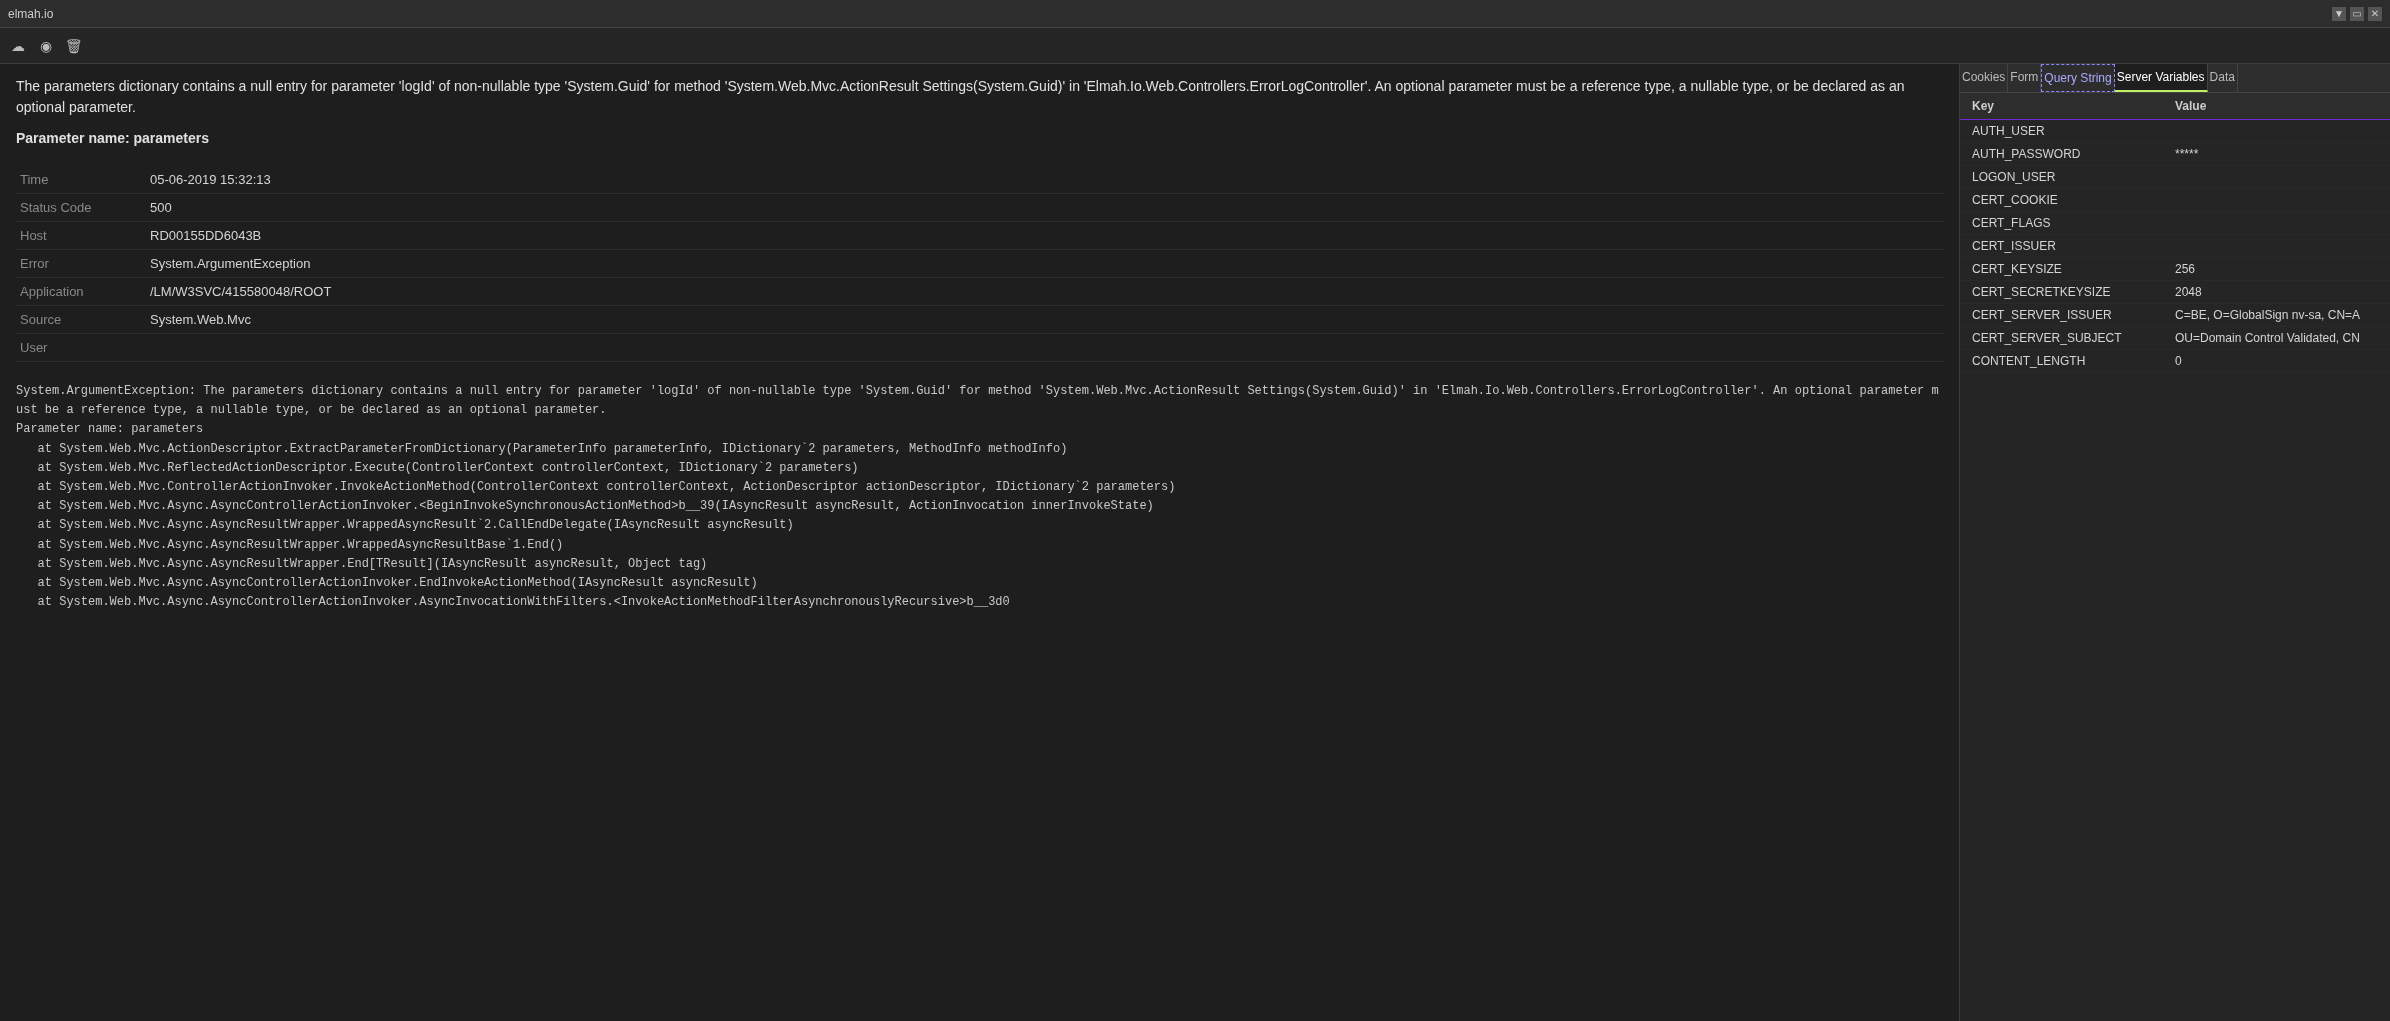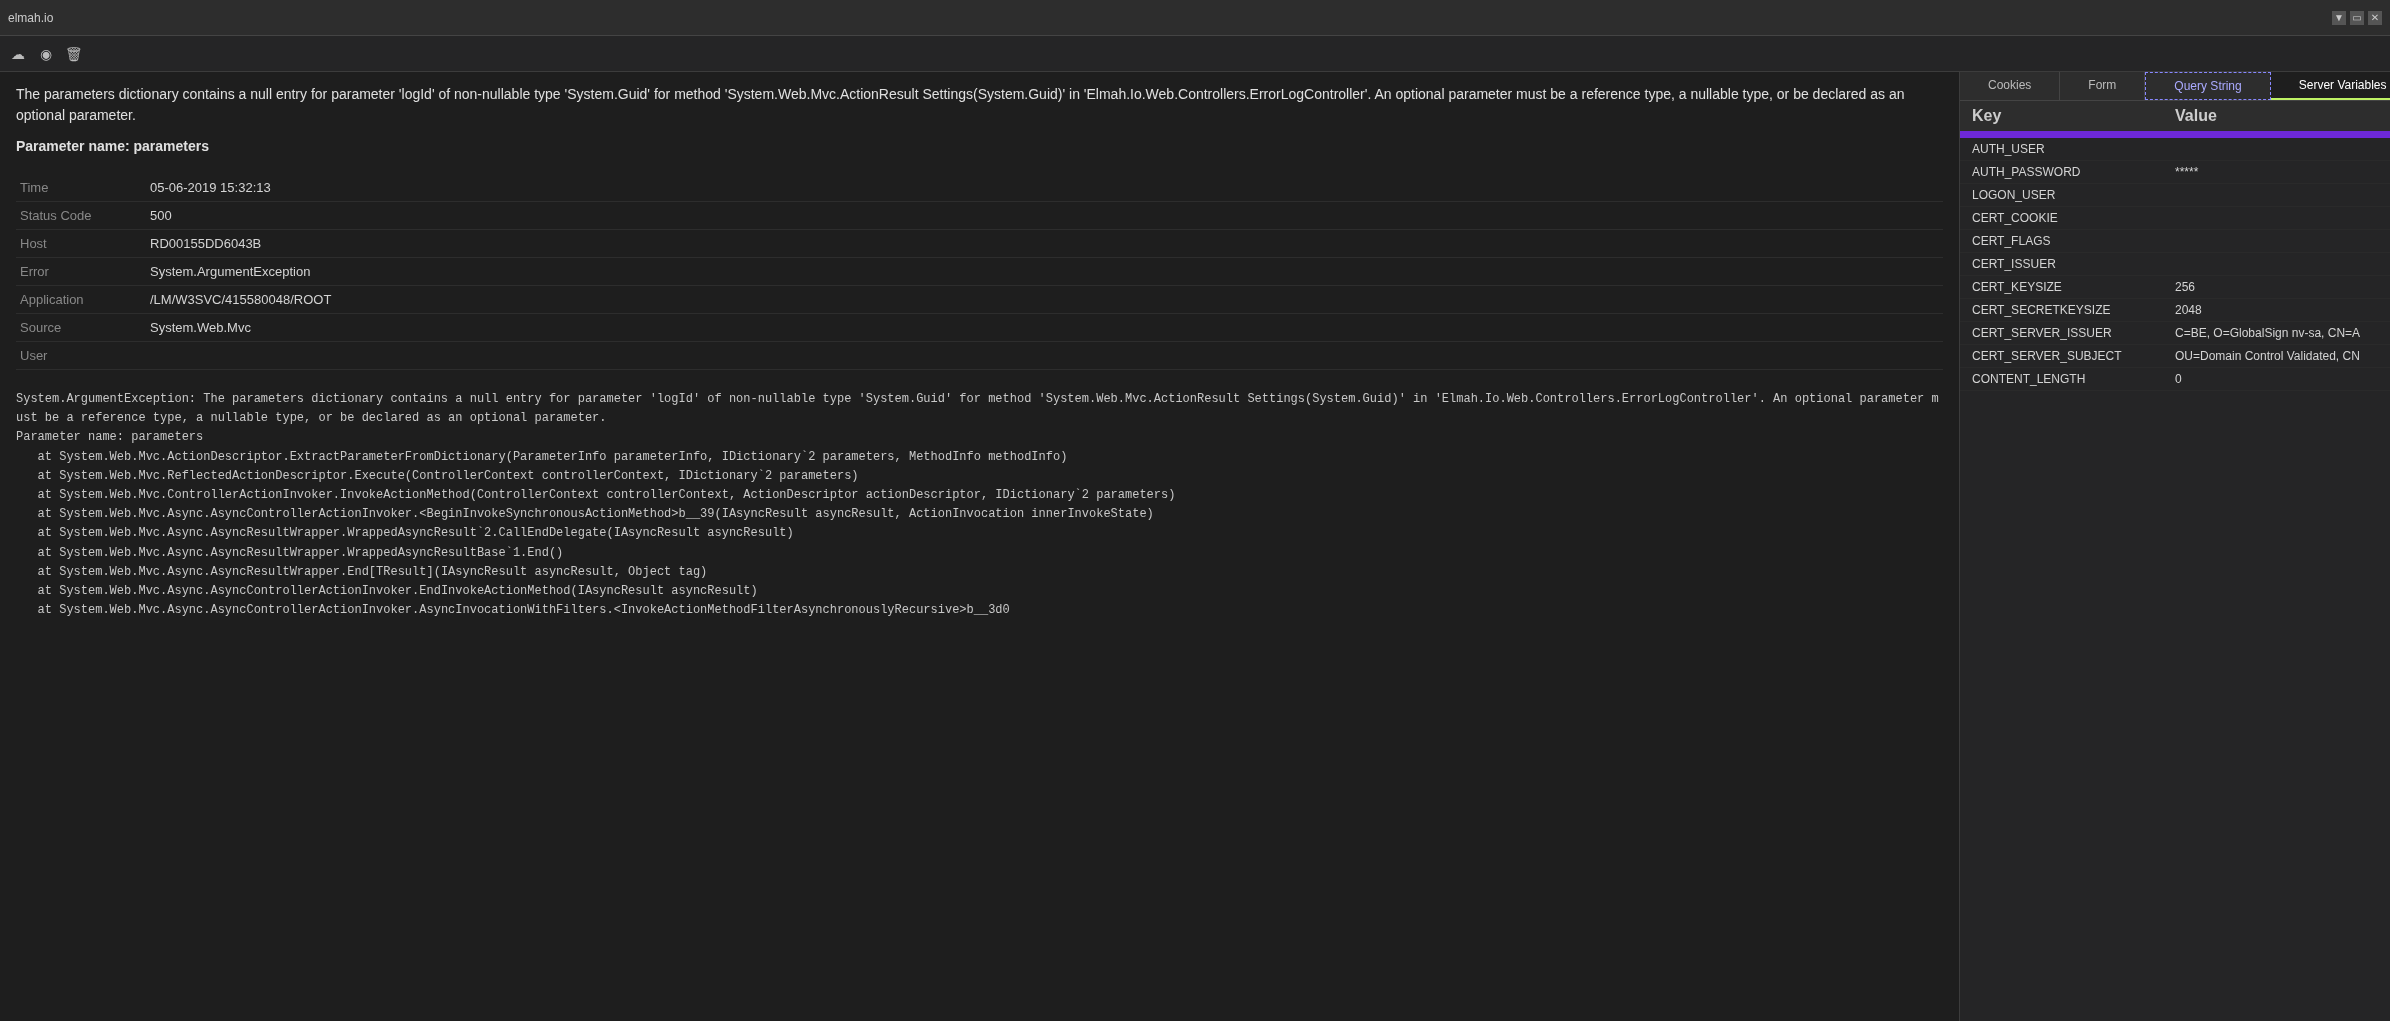--- a/index.html
+++ b/index.html
@@ -10,21 +10,21 @@
       font-size: 13px;
       height: 1021px;
       overflow: hidden;
       display: flex;
       flex-direction: column;
     }
 
     
     #title-bar {
       background: #2d2d2d;
-      height: 36px;
+      height: 28px;
       display: flex;
       align-items: center;
       padding: 0 8px;
       border-bottom: 1px solid #444;
       flex-shrink: 0;
     }
     #title-bar-text {
       color: #ccc;
       font-size: 12px;
       flex: 1;
@@ -140,21 +140,21 @@
     }
 
     
     #tabs {
       display: flex;
       background: #2d2d2d;
       border-bottom: 1px solid #444;
       flex-shrink: 0;
     }
     .tab {
-      padding: 6px 28px;
+      padding: 6px 2px;
       cursor: pointer;
       font-size: 12px;
       color: #bbb;
       border-right: 1px solid #444;
       background: #2d2d2d;
       white-space: nowrap;
       text-align: right;
     }
     .tab.active {
       background: #1e1e1e;
@@ -165,24 +165,24 @@
       border: 1px dashed #8888ff;
       color: #aaaaff;
     }
 
     
     #table-header {
       display: grid;
       grid-template-columns: 1fr 1fr;
       padding: 6px 12px;
       background: #2d2d2d;
-      border-bottom: 7px solid #6d28d9;
+      border-bottom: 1px solid #6d28d9;
       font-weight: bold;
       color: #ccc;
-      font-size: 16px;
+      font-size: 12px;
       flex-shrink: 0;
     }
 
     #table-body {
       flex: 1;
       overflow-y: auto;
     }
 
     .table-row {
       display: grid;

